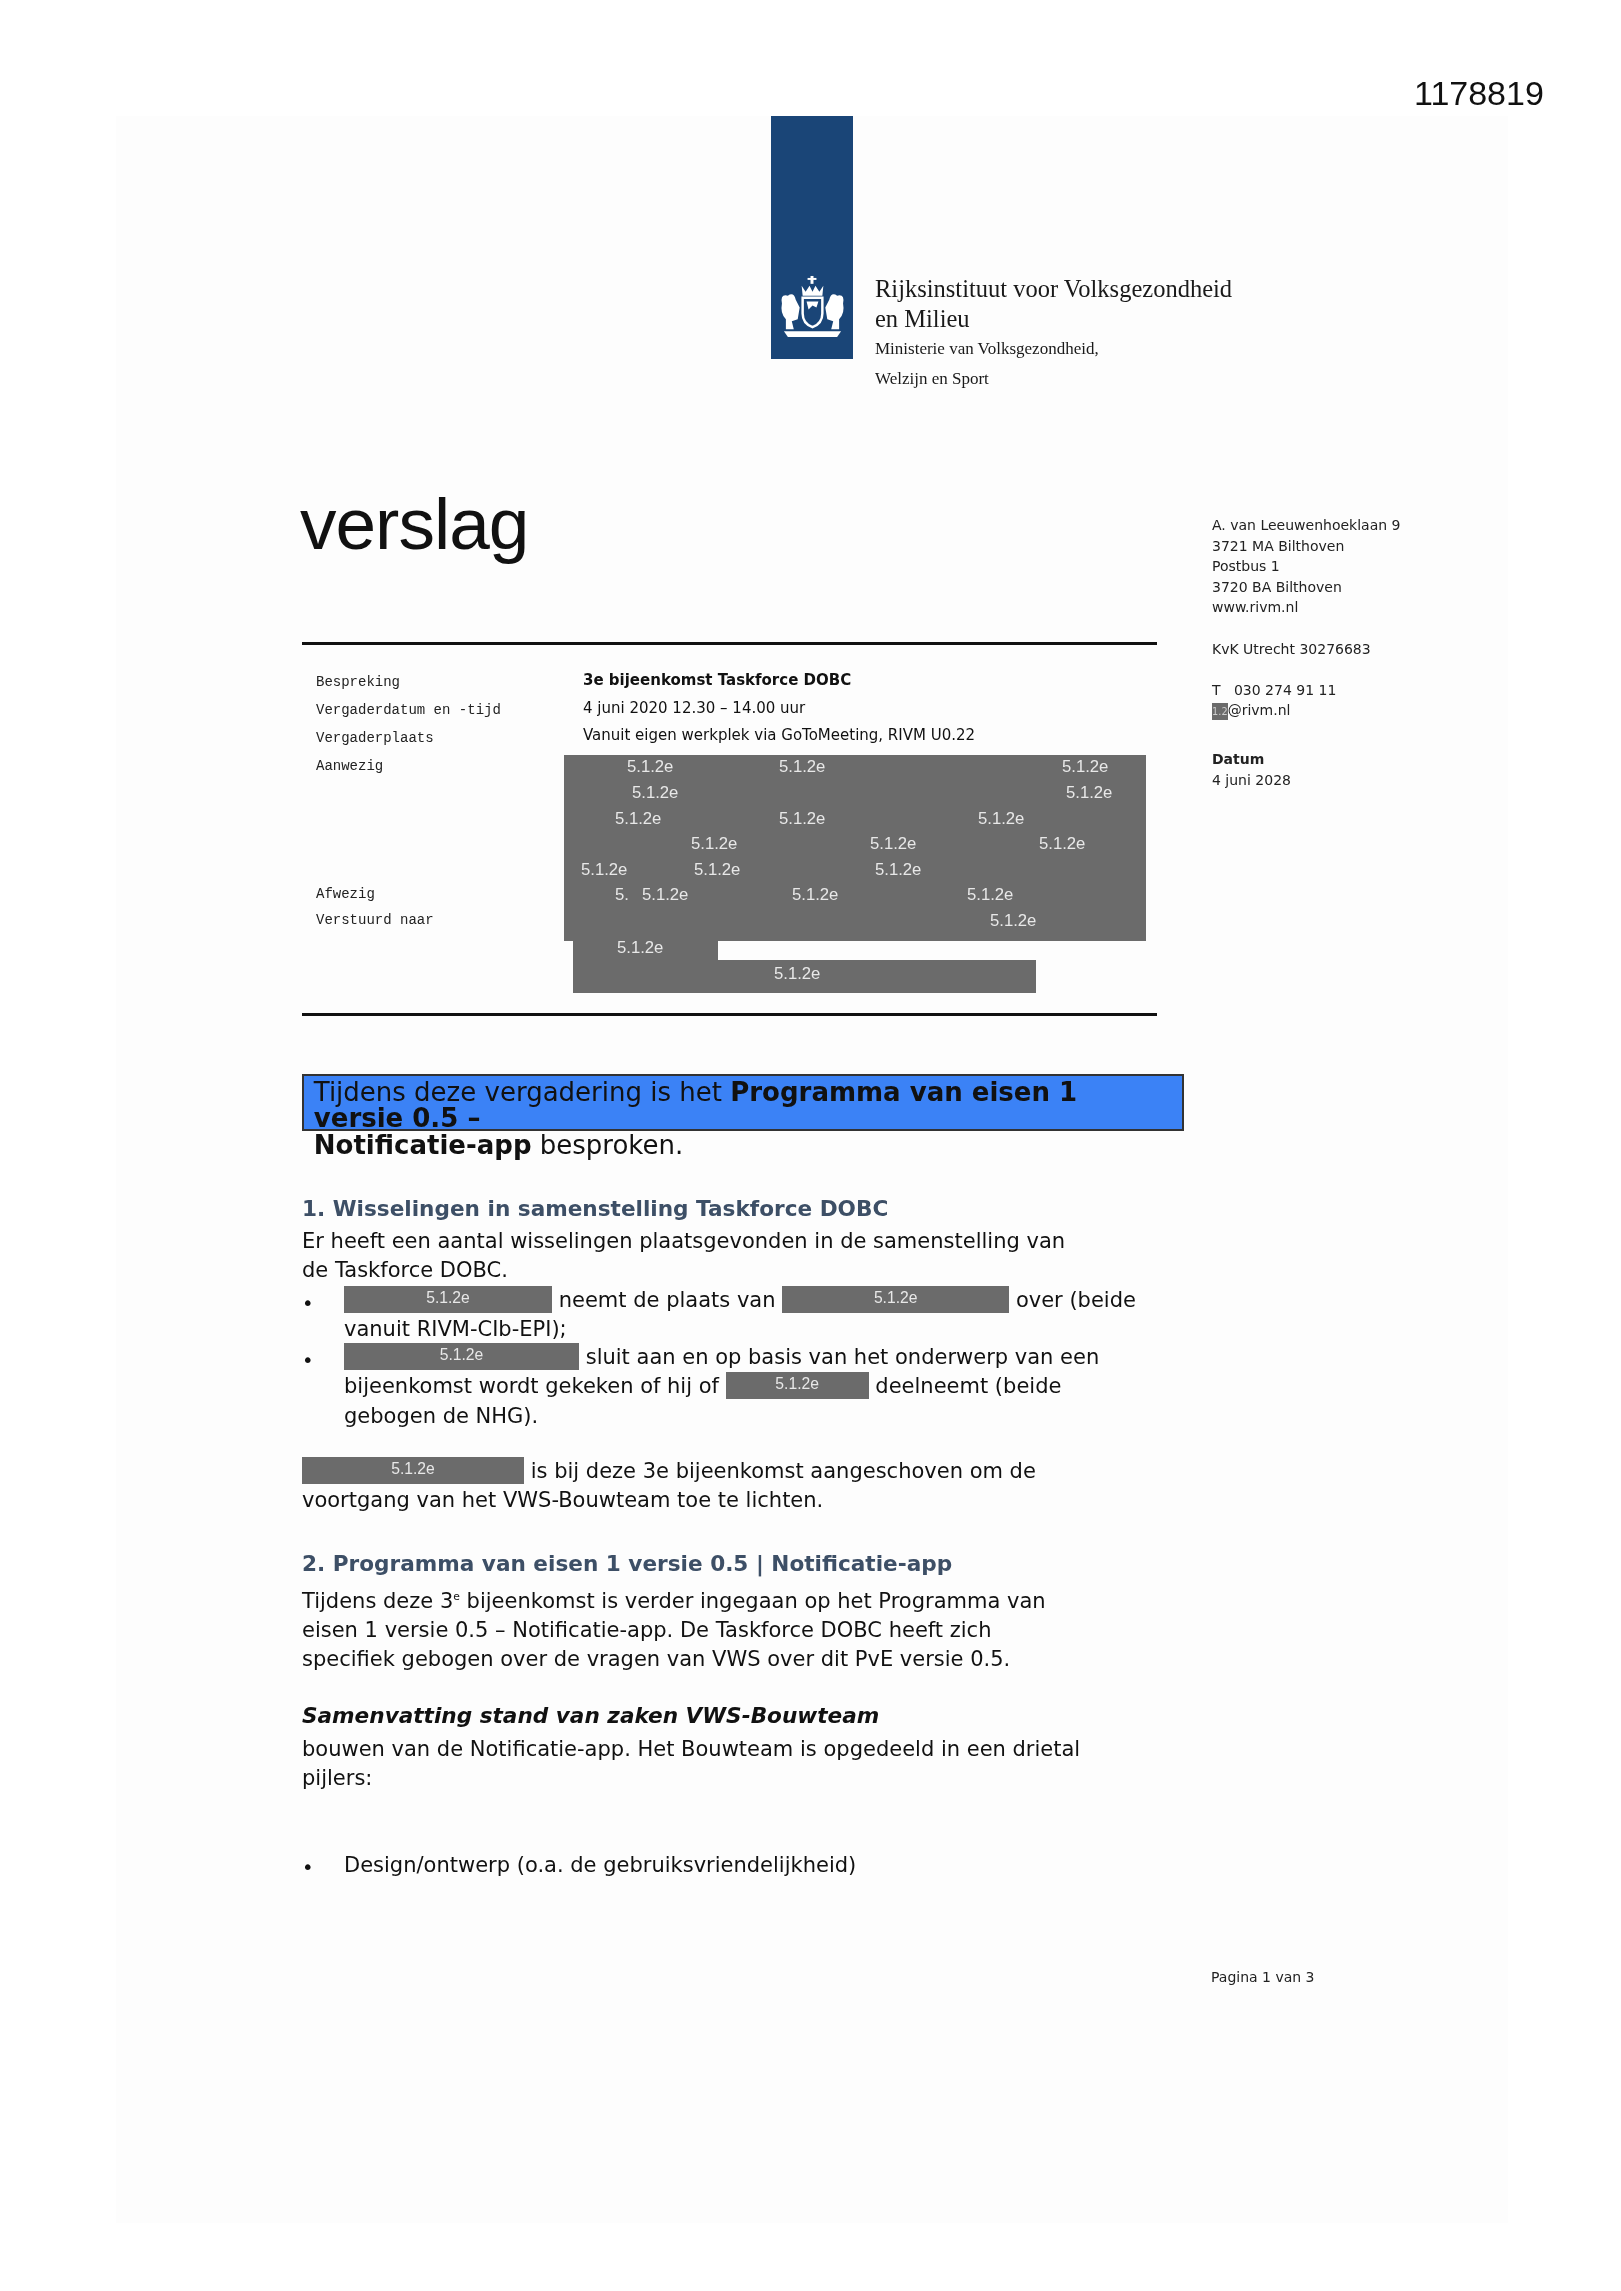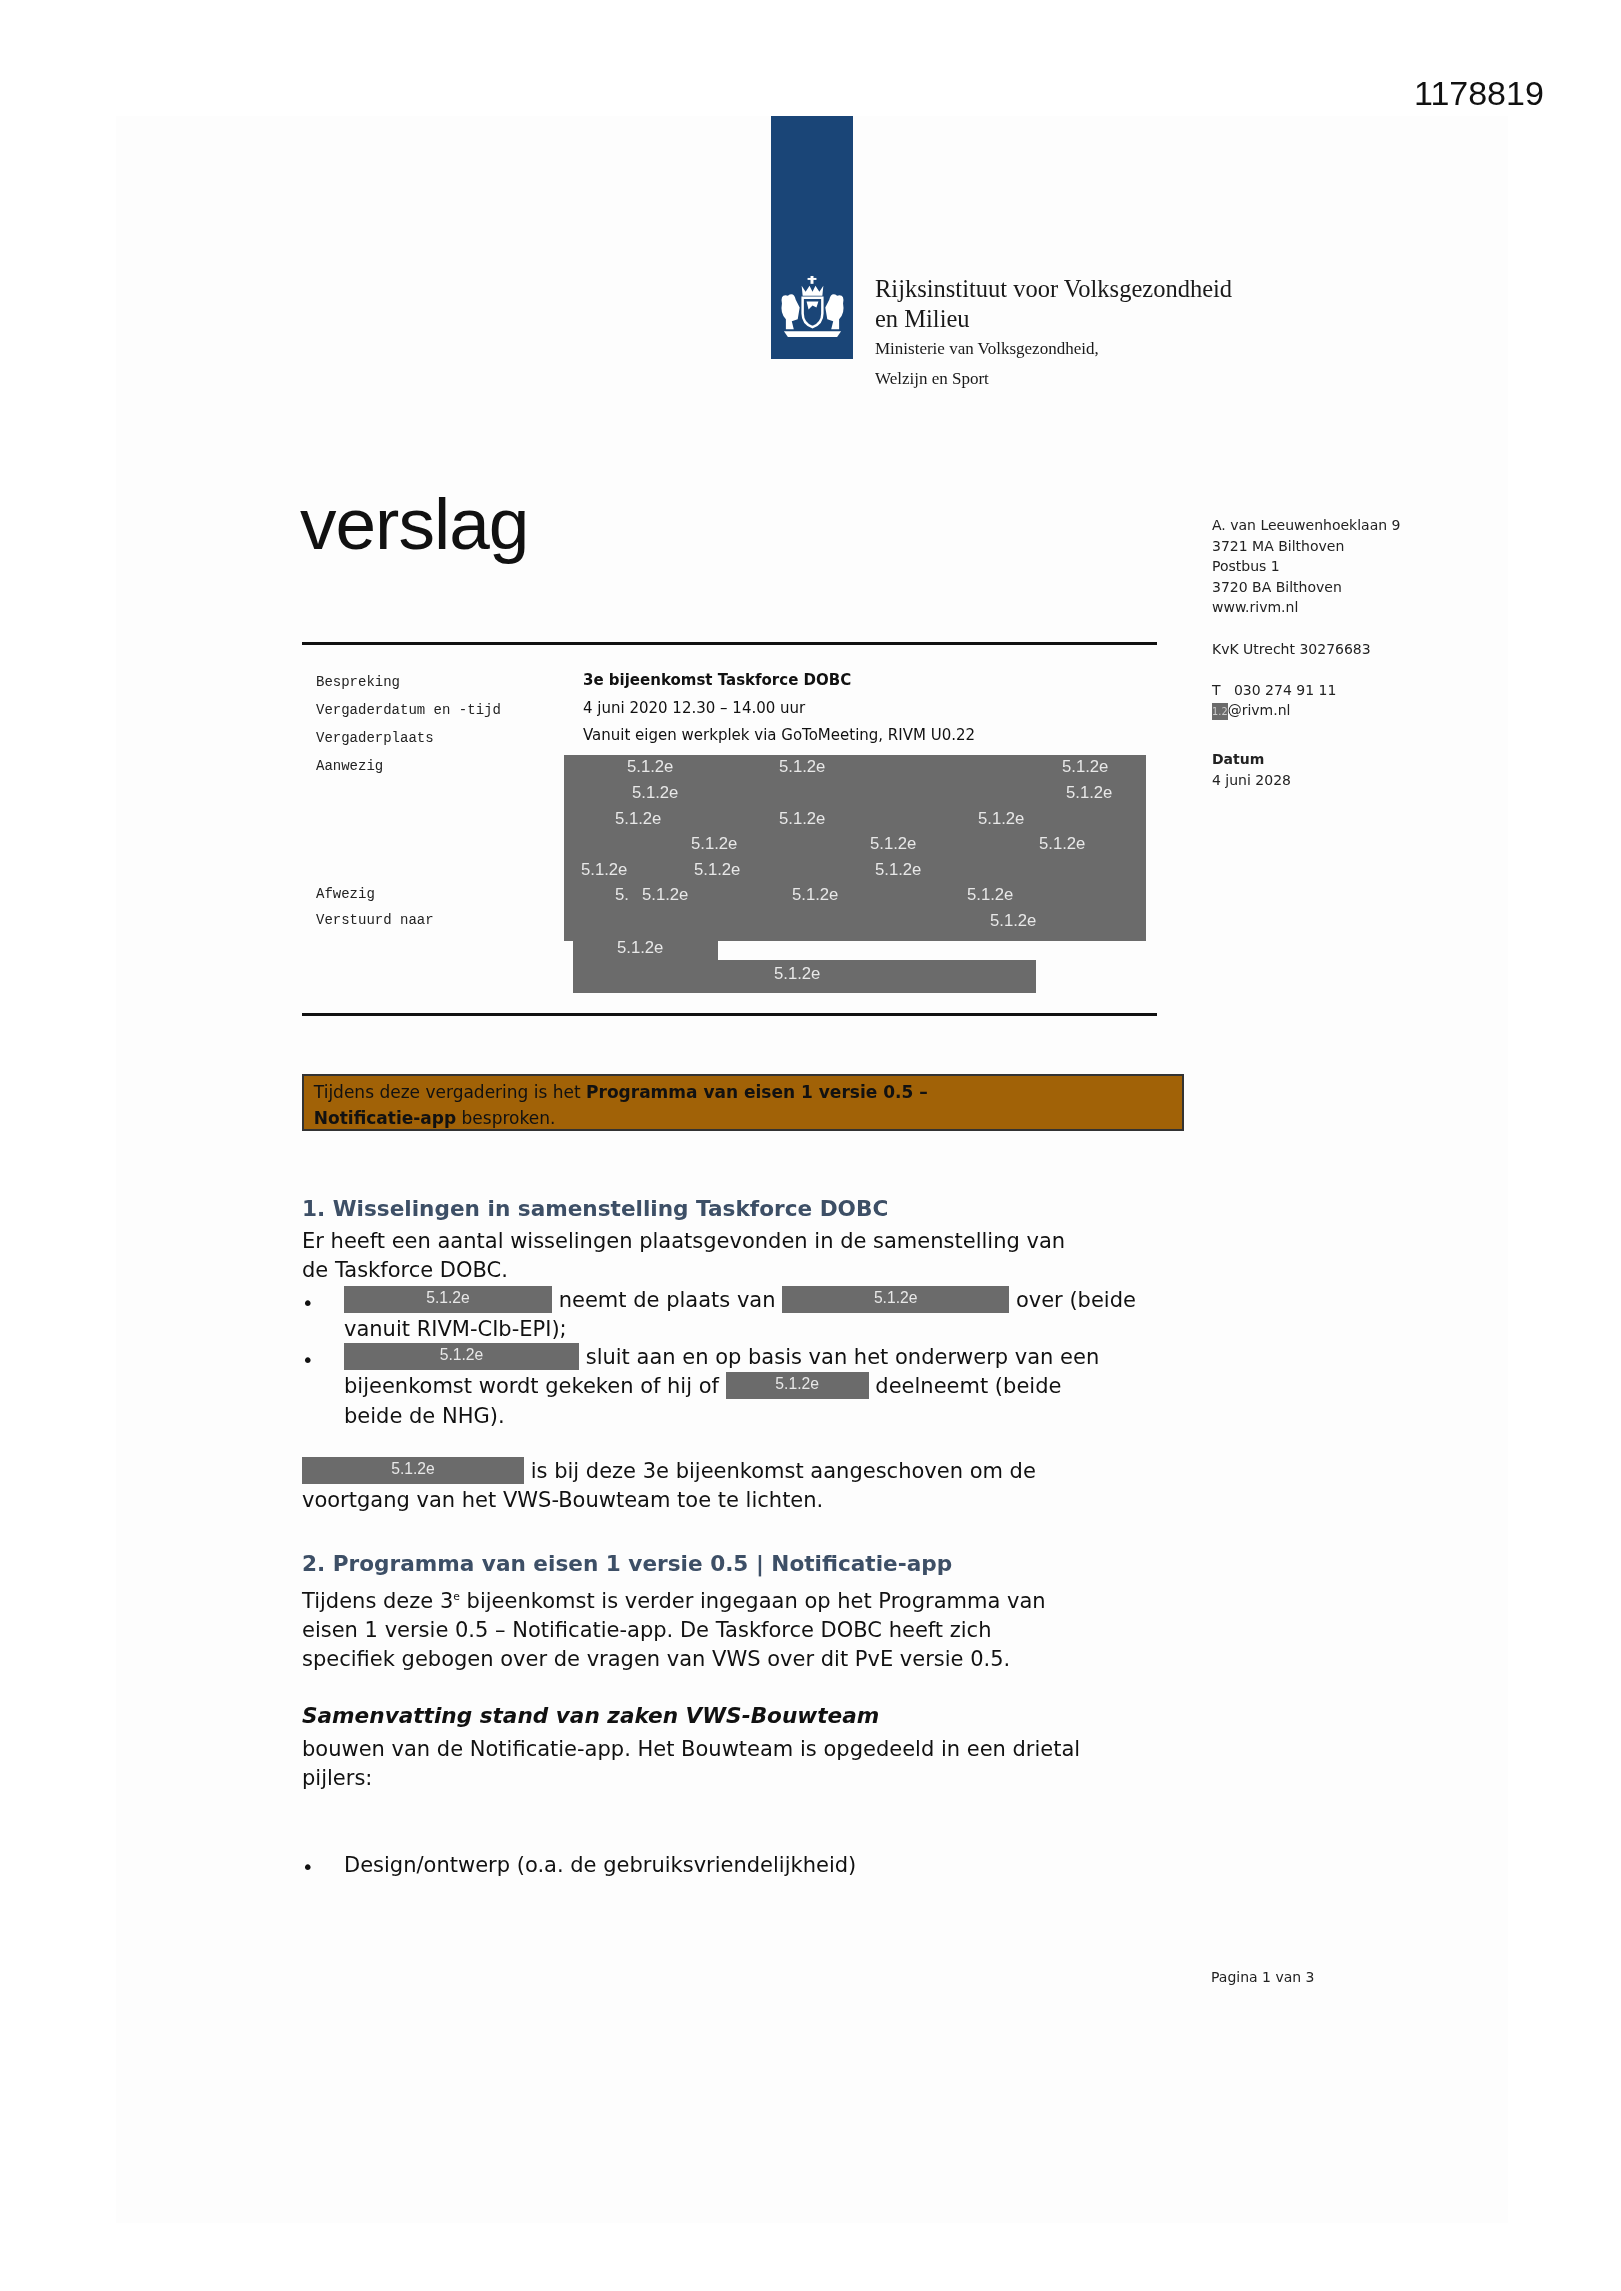--- a/index.html
+++ b/index.html
@@ -21,21 +21,21 @@
   .addr { left:1212px; top:483px; font-size:14px; line-height:20.6px; color:#222; font-family:"DejaVu Sans", sans-serif;margin-top:32px; }
   .addr .gap { height:20.6px; }
   .addr .bold { font-weight:bold; }
   .redact-mini { display:inline-block; background:#6b6b6b; color:#cfcfcf; font-size:9.8px; width:15.7px; height:17.6px; vertical-align:middle; line-height:17.6px; text-align:center; overflow:hidden; }
   .rule { left:302px; width:855px; height:2.9px; background:#111; }
   .lbl { left:316px; font-size:14px; color:#222; font-family:Liberation Mono, monospace; }
   .val { left:583px; font-size:15px; color:#111; font-family:"DejaVu Sans", sans-serif; }
   .val.bold { font-weight:bold; }
   .redact { position:absolute; background:#6b6b6b; }
   .rtag { position:absolute; color:#e8e8e8; font-family:"Liberation Sans", sans-serif; font-size:16.7px; white-space:nowrap; }
-  .box { left:302px; top:1074px; width:882px; height:57px; border:2px solid #333; background:#a16207; box-sizing:border-box; padding:2.9px 9.8px; font-size:17px; line-height:26.5px; }
+  .box { left:302px; top:1074px; width:882px; height:57px; border:2px solid #333; background:#3b82f6; box-sizing:border-box; padding:2.9px 9.8px; font-size:26px; line-height:26.5px; }
   .h2 { left:302px; font-size:21.6px; font-weight:bold; color:#3d4f66; }
   .p { left:302px; width:892px; font-size:21px; line-height:29px; color:#111; }
   .bullet { left:302px; font-size:19.6px; }
   .line { left:344px; font-size:21px; line-height:29px; white-space:nowrap; }
   .h3 { left:302px; font-size:21.6px; font-weight:bold; font-style:italic; color:#111; }
   .inline-red { display:inline-block; background:#6b6b6b; color:#e8e8e8; font-family:"Liberation Sans", sans-serif; font-size:15.7px; text-align:center; vertical-align:top; }
   .footer { left:1211px; top:1969px; font-size:14px; color:#222; }
   sup { font-size:10.8px; }
 </style>
 </head>
@@ -148,21 +148,21 @@
 <div class="abs bullet" style="top:1349px">•</div>
 <div class="abs line" style="top:1343px">
   <span class="inline-red" style="width:235px; height:27.4px; line-height:23.5px;">5.1.2e</span>
   <span>sluit aan  en op basis van het onderwerp van een</span>
 </div>
 <div class="abs line" style="top:1372px">
   <span>bijeenkomst wordt gekeken of hij of</span>
   <span class="inline-red" style="width:143px; height:27.4px; line-height:23.5px;">5.1.2e</span>
   <span>deelneemt (beide</span>
 </div>
-<div class="abs line" style="top:1402px">beide de NHG).</div>
+<div class="abs line" style="top:1402px">gebogen de NHG).</div>
 
 <div class="abs line" style="left:302px; top:1457px">
   <span class="inline-red" style="width:222px; height:27.4px; line-height:23.5px;">5.1.2e</span>
   <span>is bij deze 3e bijeenkomst aangeschoven om de</span>
 </div>
 <div class="abs line" style="left:302px; top:1486px">voortgang van het VWS-Bouwteam toe te lichten.</div>
 
 <div class="abs h2" style="top:1551px">2. Programma van eisen 1 versie 0.5 | Notificatie-app</div>
 <div class="abs p" style="top:1582px">
   <div><span>Tijdens deze 3</span><sup>e</sup><span> bijeenkomst is verder ingegaan op het Programma van</span></div>

